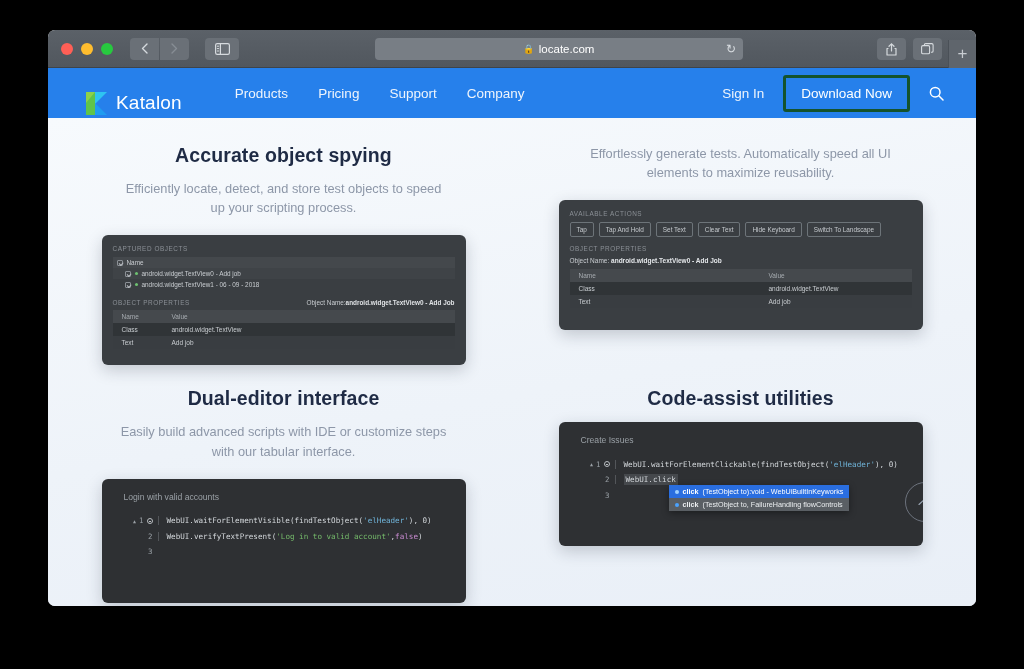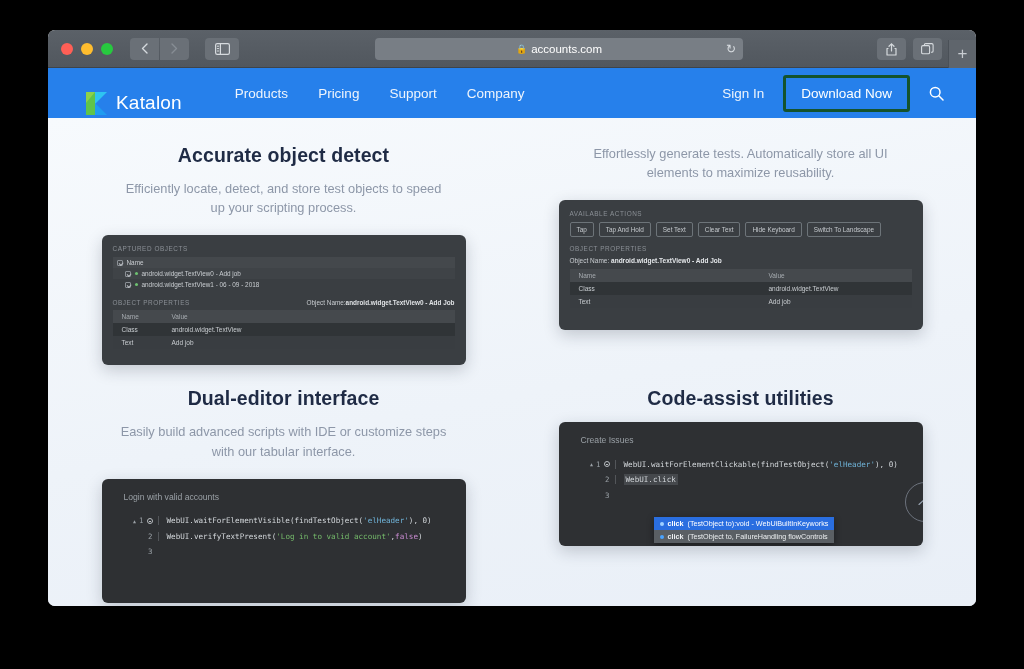--- a/index.html
+++ b/index.html
@@ -249,25 +249,24 @@
   }
   .code-body { border-left: 1px solid #53565a; padding-left: 8px; }
   .str { color: #6fb3d8; }
   .str-g { color: #74b96a; }
   .kw { color: #c98bd1; }
   .hl { background: #45484c; padding: 1px 2px; }
 
   
   .ac {
     position: absolute;
-    left: 95px; top: 63px;
+    left: 110px; top: 63px;
     font-family: "Liberation Sans", sans-serif;
     box-shadow: 0 2px 7px rgba(0,0,0,0.4);
     z-index: 4;
-    margin-top: 32px;
   }
   .ac-item {
     display: flex; align-items: center; gap: 4px;
     padding: 2px 6px;
     font-size: 7.2px;
     white-space: nowrap;
   }
   .ac-item.sel { background: #2a6ee0; color: #fff; }
   .ac-item.alt { background: #5a5f64; color: #eceff1; }
   .ac-bullet { width: 4px; height: 4px; border-radius: 50%; background: #4aa3ff; flex: none; }
@@ -317,21 +316,21 @@
         <rect x="0.6" y="0.6" width="13.8" height="10.8" rx="1.6" stroke="currentColor" stroke-width="1.2" fill="none"></rect>
         <line x1="5.4" y1="0.6" x2="5.4" y2="11.4" stroke="currentColor" stroke-width="1.2"></line>
         <line x1="1.9" y1="3.2" x2="4.1" y2="3.2" stroke="currentColor" stroke-width="1"></line>
         <line x1="1.9" y1="5.6" x2="4.1" y2="5.6" stroke="currentColor" stroke-width="1"></line>
         <line x1="1.9" y1="8.0" x2="4.1" y2="8.0" stroke="currentColor" stroke-width="1"></line>
       </svg>
     </div>
 
     <div class="addressbar">
       <span class="lock">🔒</span>
-      <span>accounts.com</span>
+      <span>locate.com</span>
       <span class="reload">↻</span>
     </div>
 
     <div class="right-chrome">
       <div class="chrome-btn">
         <svg width="11" height="13" viewBox="0 0 11 13">
           <path d="M5.5 1v7" stroke="currentColor" stroke-width="1.2" fill="none" stroke-linecap="round"></path>
           <path d="M3 3.3L5.5 0.9 8 3.3" stroke="currentColor" stroke-width="1.2" fill="none" stroke-linecap="round" stroke-linejoin="round"></path>
           <path d="M2 5.5H1v6.5h9V5.5H9" stroke="currentColor" stroke-width="1.2" fill="none" stroke-linecap="round" stroke-linejoin="round"></path>
         </svg>
@@ -376,21 +375,21 @@
           <line x1="9.8" y1="9.8" x2="14" y2="14" stroke="currentColor" stroke-width="1.5" stroke-linecap="round"></line>
         </svg>
       </span>
     </div>
   </div>
 
   <div class="page">
     <div class="grid">
 
       <section class="feature">
-        <h2>Accurate object detect</h2>
+        <h2>Accurate object spying</h2>
         <p>Efficiently locate, detect, and store test objects to speed up your scripting process.</p>
 
         <div class="panel p1">
           <div class="sec-title">CAPTURED OBJECTS</div>
 
           <div class="tree-head">
             <span class="cbx"></span>
             <span class="tree-label">Name</span>
           </div>
           <div class="tree-row">
@@ -424,21 +423,21 @@
               <tr>
                 <td class="c1">Text</td>
                 <td>Add job</td>
               </tr>
             </tbody>
           </table>
         </div>
       </section>
 
       <section class="feature">
-        <p>Effortlessly generate tests. Automatically store all UI elements to maximize reusability.</p>
+        <p>Effortlessly generate tests. Automatically speed all UI elements to maximize reusability.</p>
 
         <div class="panel p2">
           <div class="sec-title">AVAILABLE ACTIONS</div>
 
           <div class="actions">
             <button class="act-btn">Tap</button>
             <button class="act-btn">Tap And Hold</button>
             <button class="act-btn">Set Text</button>
             <button class="act-btn">Clear Text</button>
             <button class="act-btn">Hide Keyboard</button>

